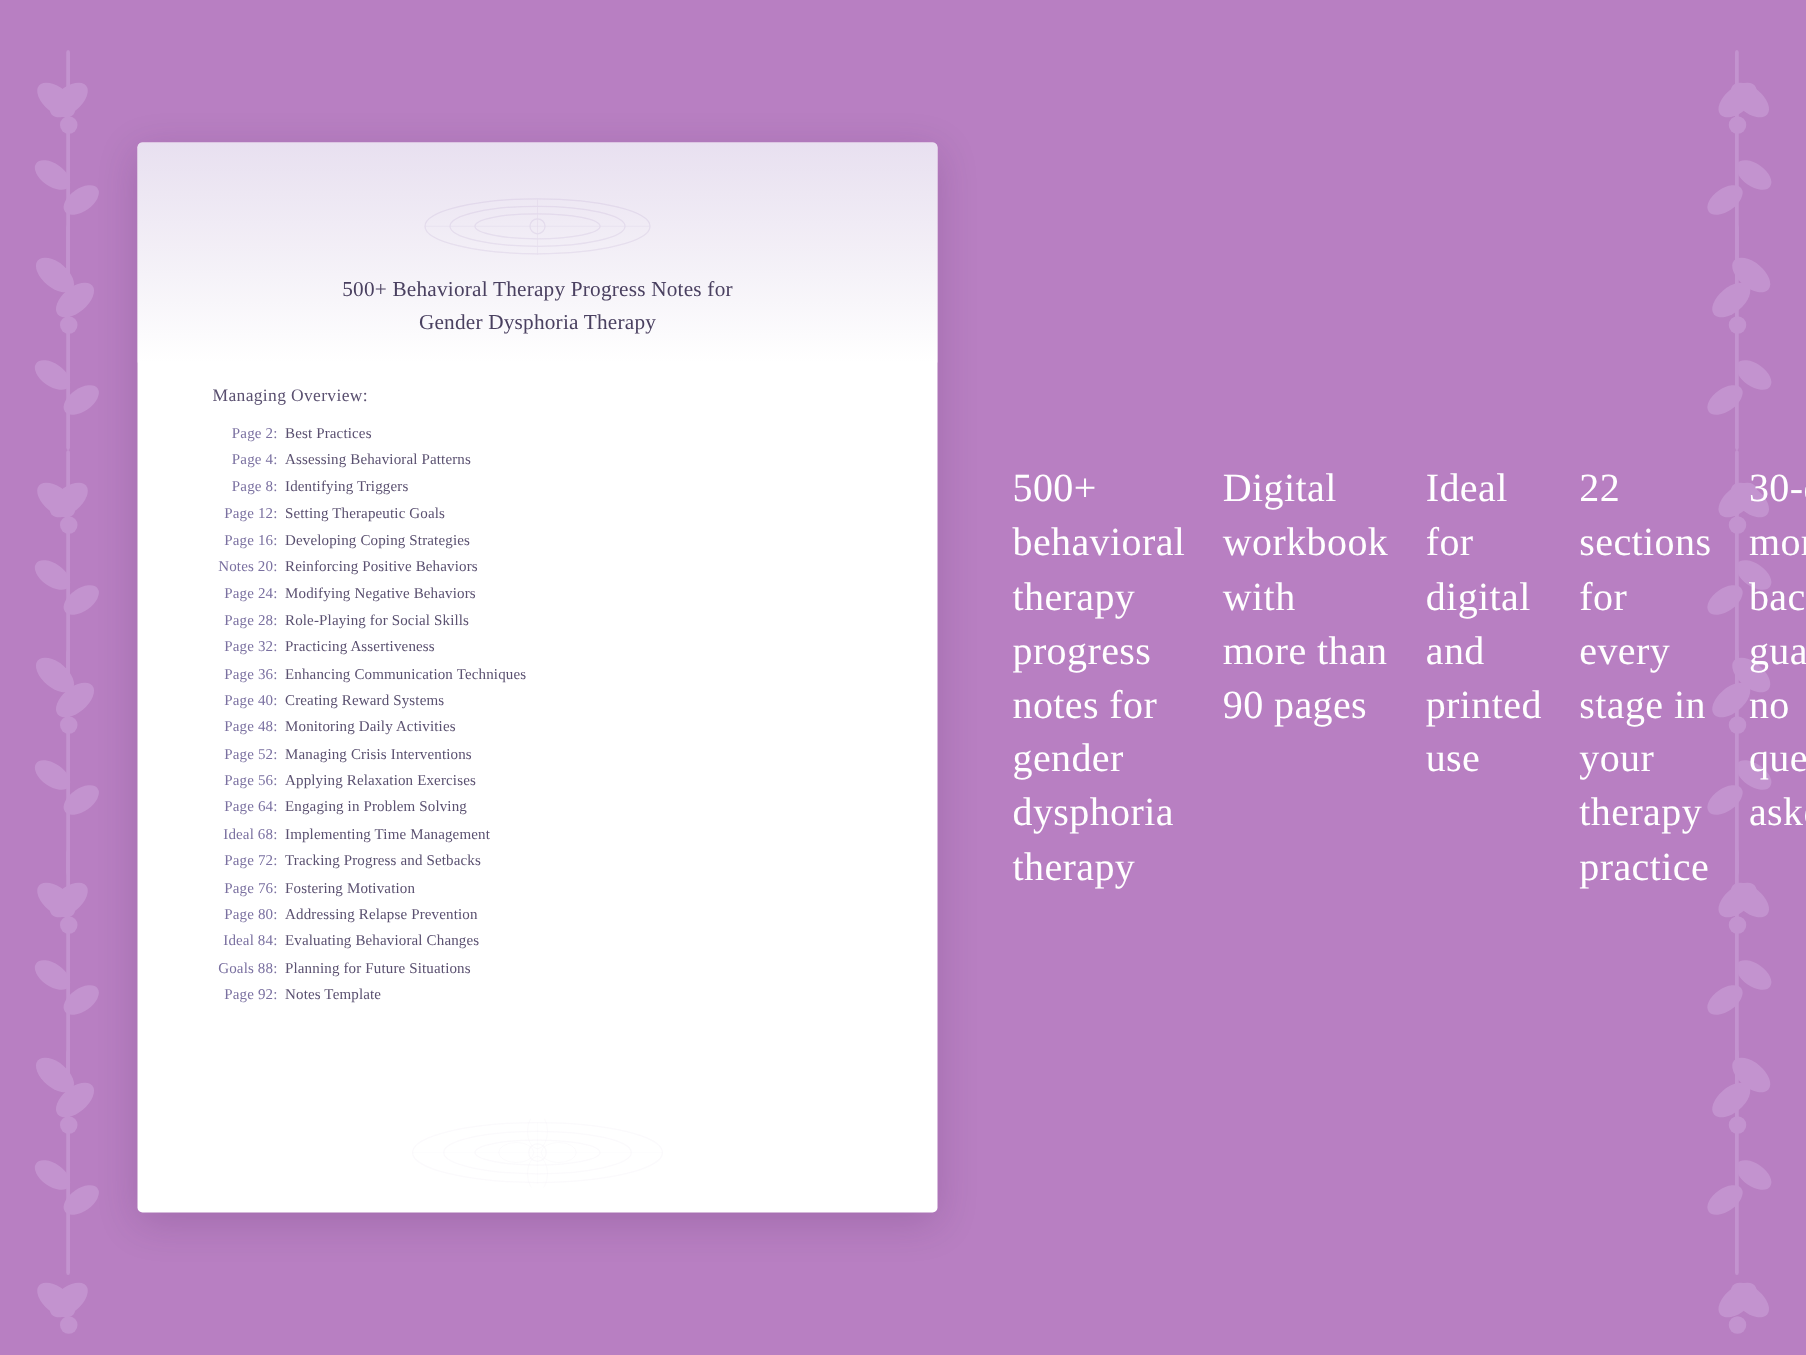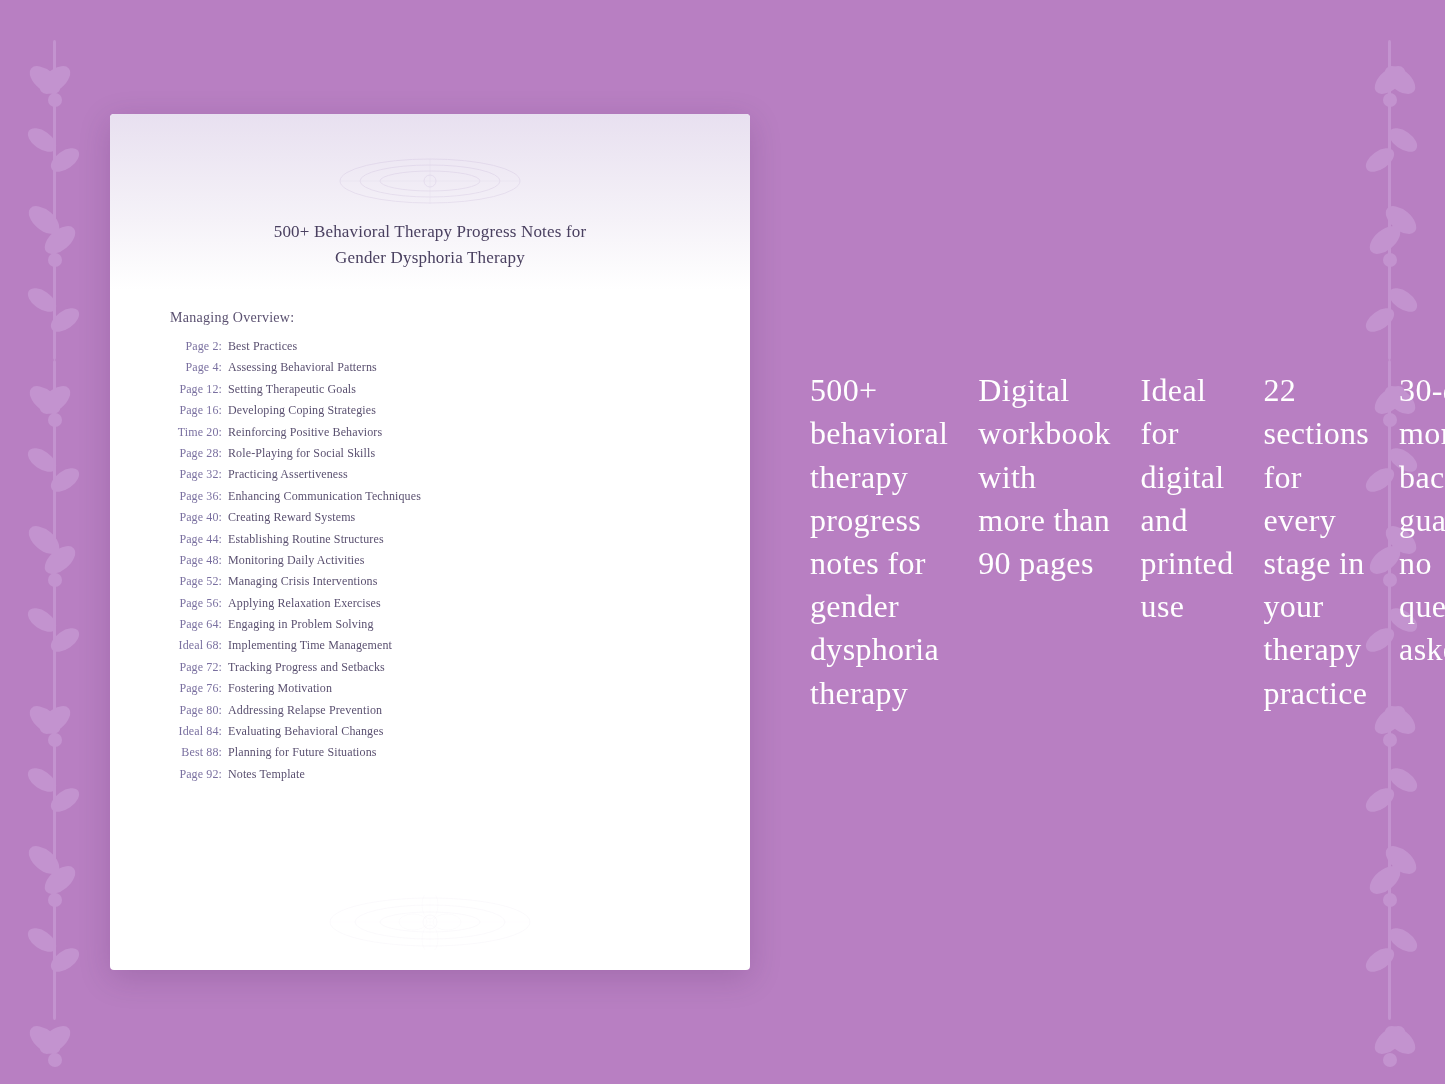--- a/index.html
+++ b/index.html
@@ -246,38 +246,39 @@
         <span>500+ Behavioral Therapy Progress Notes for</span><br>
         <span>Gender Dysphoria Therapy</span>
       </div>
     </div>
 
     <div class="doc-body">
       <div class="content-overview-label">Managing Overview:</div>
       <ul class="toc-list" id="toc-list">
       <li class="toc-item"><span class="page-num">Page  2:</span>Best Practices</li>
           <li class="toc-item"><span class="page-num">Page  4:</span>Assessing Behavioral Patterns</li>
+          <li class="toc-item"><span class="page-num">Page  8:</span>Identifying Triggers</li>
           <li class="toc-item"><span class="page-num">Page 12:</span>Setting Therapeutic Goals</li>
           <li class="toc-item"><span class="page-num">Page 16:</span>Developing Coping Strategies</li>
-          <li class="toc-item"><span class="page-num">Time 20:</span>Reinforcing Positive Behaviors</li>
+          <li class="toc-item"><span class="page-num">Notes 20:</span>Reinforcing Positive Behaviors</li>
+          <li class="toc-item"><span class="page-num">Page 24:</span>Modifying Negative Behaviors</li>
           <li class="toc-item"><span class="page-num">Page 28:</span>Role-Playing for Social Skills</li>
           <li class="toc-item"><span class="page-num">Page 32:</span>Practicing Assertiveness</li>
           <li class="toc-item"><span class="page-num">Page 36:</span>Enhancing Communication Techniques</li>
           <li class="toc-item"><span class="page-num">Page 40:</span>Creating Reward Systems</li>
-          <li class="toc-item"><span class="page-num">Page 44:</span>Establishing Routine Structures</li>
           <li class="toc-item"><span class="page-num">Page 48:</span>Monitoring Daily Activities</li>
           <li class="toc-item"><span class="page-num">Page 52:</span>Managing Crisis Interventions</li>
           <li class="toc-item"><span class="page-num">Page 56:</span>Applying Relaxation Exercises</li>
           <li class="toc-item"><span class="page-num">Page 64:</span>Engaging in Problem Solving</li>
           <li class="toc-item"><span class="page-num">Ideal 68:</span>Implementing Time Management</li>
           <li class="toc-item"><span class="page-num">Page 72:</span>Tracking Progress and Setbacks</li>
           <li class="toc-item"><span class="page-num">Page 76:</span>Fostering Motivation</li>
           <li class="toc-item"><span class="page-num">Page 80:</span>Addressing Relapse Prevention</li>
           <li class="toc-item"><span class="page-num">Ideal 84:</span>Evaluating Behavioral Changes</li>
-          <li class="toc-item"><span class="page-num">Best 88:</span>Planning for Future Situations</li>
+          <li class="toc-item"><span class="page-num">Goals 88:</span>Planning for Future Situations</li>
           <li class="toc-item"><span class="page-num">Page 92:</span>Notes Template</li>
         </ul>
     </div>
 
     <div class="doc-watermark-bottom">
       <svg width="220" height="55" viewBox="0 0 220 55">
         <ellipse cx="110" cy="27" rx="100" ry="24" fill="none" stroke="#9070b0" stroke-width="1" opacity="0.25"></ellipse>
         <ellipse cx="110" cy="27" rx="75" ry="17" fill="none" stroke="#9070b0" stroke-width="1" opacity="0.25"></ellipse>
         <ellipse cx="110" cy="27" rx="50" ry="10" fill="none" stroke="#9070b0" stroke-width="1" opacity="0.25"></ellipse>
         <circle cx="110" cy="27" r="7" fill="none" stroke="#9070b0" stroke-width="1" opacity="0.25"></circle>

